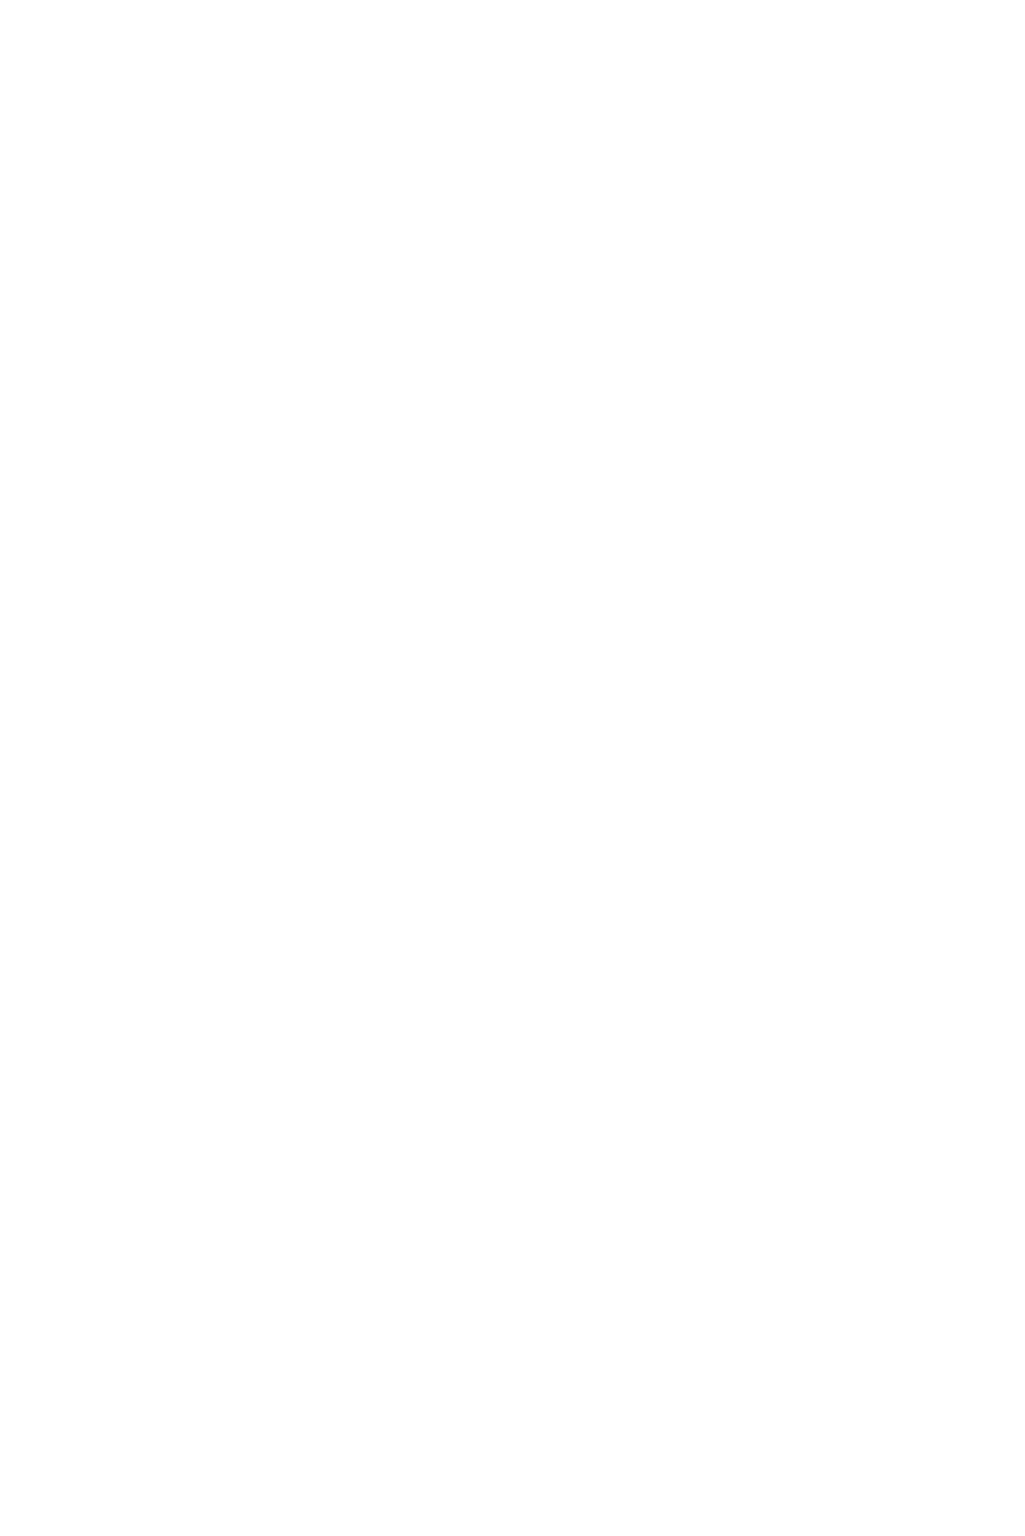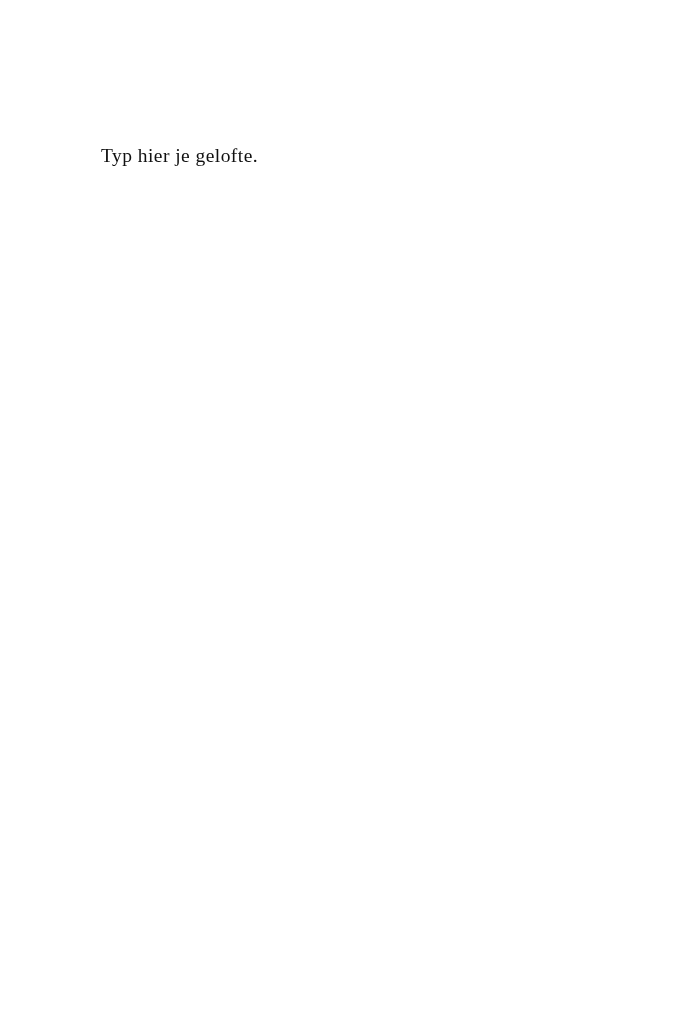--- a/index.html
+++ b/index.html
@@ -33,15 +33,14 @@
     color: #111111;
     white-space: pre-wrap;
     font-weight: 400;
   }
 </style>
 </head>
 <body>
 
 <div class="page">
   <div class="text-block">
-    <div class="line">Typ hier je gelofte.</div>
   </div>
 </div>
 
 </body></html>

